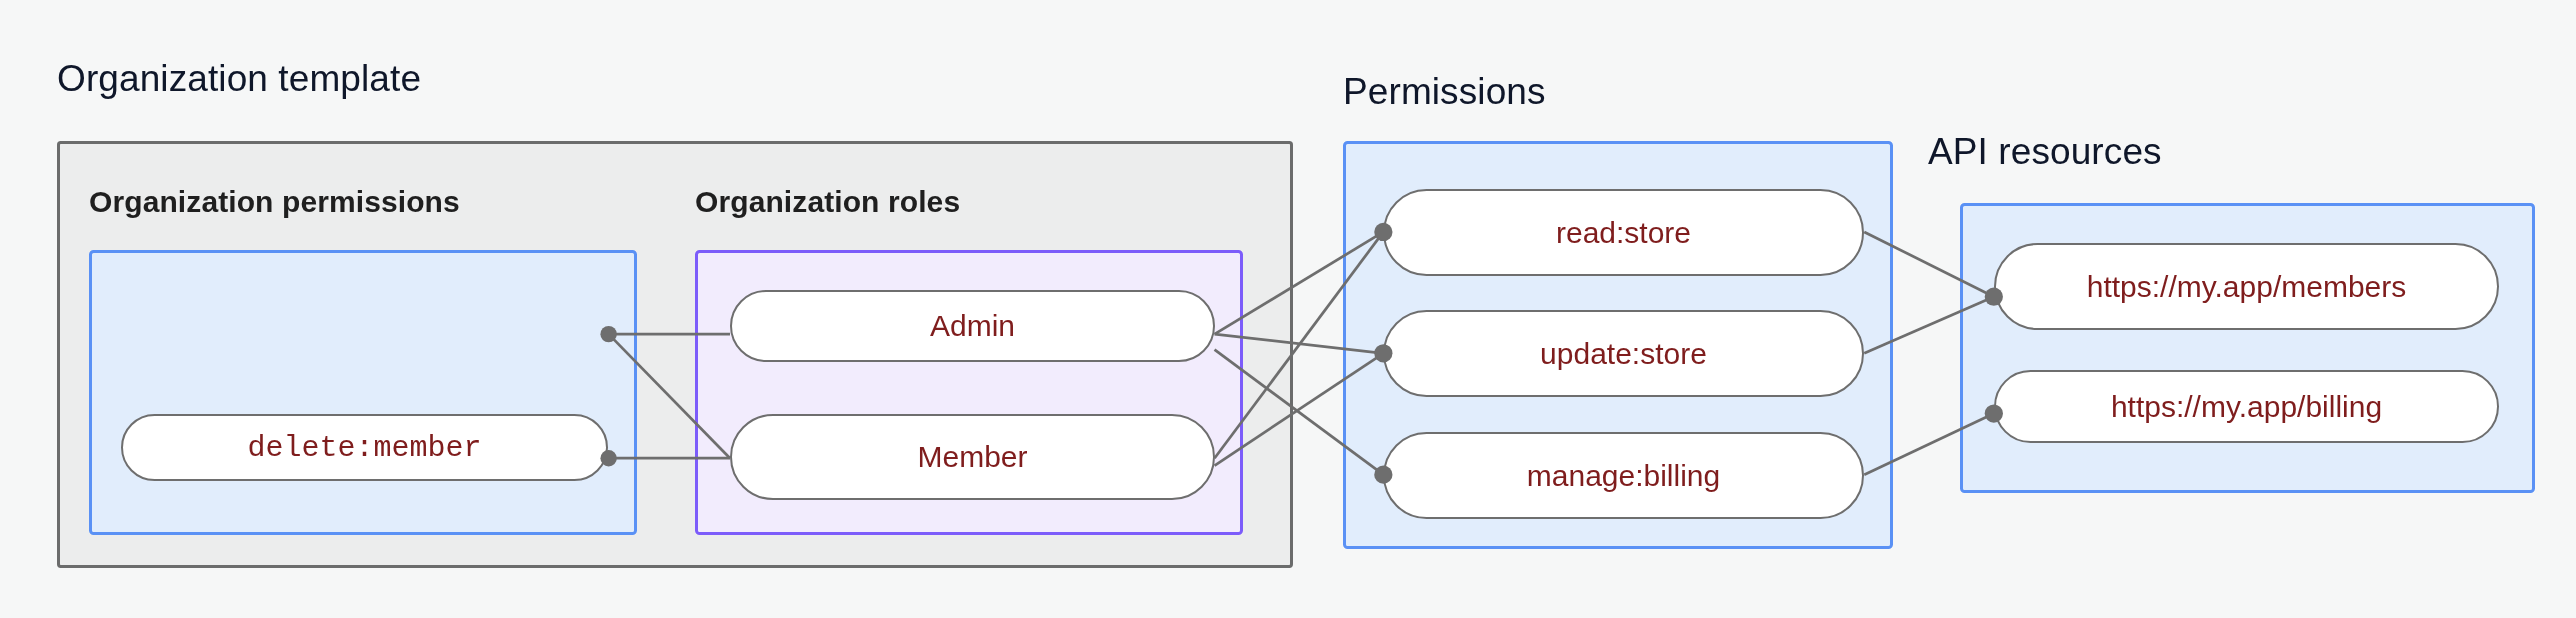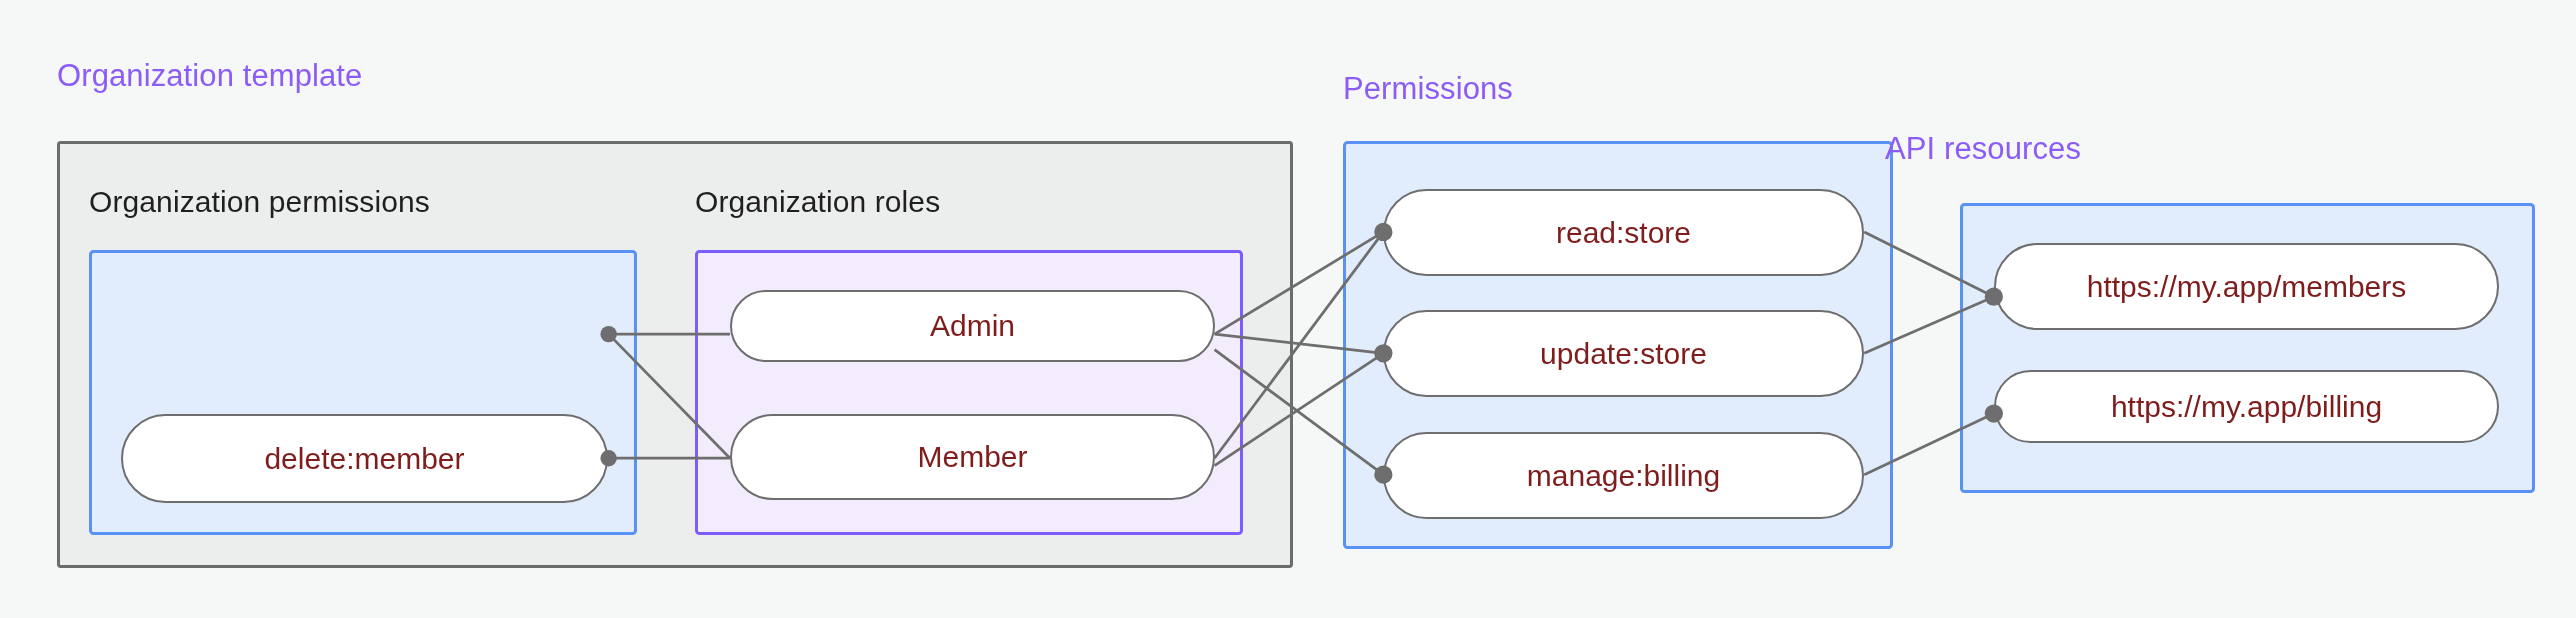--- a/index.html
+++ b/index.html
@@ -30,28 +30,28 @@
     height: 619px;
     pointer-events: none;
     z-index: 5;
   }
   #edges line { stroke: #6e6e6e; stroke-width: 3; }
   #edges circle { fill: #6e6e6e; }
 
   
   .caption {
     position: absolute;
-    font-size: 31px;
+    font-size: 37px;
     line-height: 1;
     letter-spacing: 0.1px;
-    color: #8b5cf6;
+    color: #0f172a;
     white-space: nowrap;
     z-index: 2;
   }
-  .caption.inner { font-size: 30px; color: #1f1f1f; }
+  .caption.inner { font-size: 30px; color: #1f1f1f; font-weight: bold; }
 
   
   .box {
     position: absolute;
     box-sizing: border-box;
     z-index: 1;
   }
   .box-template {
     border: 3.7px solid #6b6c6c;
     background: #eceded;
@@ -124,41 +124,41 @@
 
   <div class="caption" style="left:57px; top:60px;">Organization template</div>
 
   <div class="box box-template" style="left:57px; top:141px; width:1236px; height:427px;"></div>
 
   <div class="caption inner" style="left:89px; top:187px;">Organization permissions</div>
 
   <div class="box box-blue" style="left:89px; top:250px; width:548px; height:285px;"></div>
 
 
-  <div class="pill" style="left:121px; top:414px; width:487px; height:89px;">delete:member</div>
+  <div class="pill" style="left:121px; top:414px; width:487px; height:67px;font-family:Liberation Mono, monospace;">delete:member</div>
 
   <div class="caption inner" style="left:695px; top:187px;">Organization roles</div>
 
   <div class="box box-purple" style="left:695px; top:250px; width:548px; height:285px;"></div>
 
   <div class="pill" style="left:730px; top:290px; width:485px; height:72px;">Admin</div>
 
   <div class="pill" style="left:730px; top:414px; width:485px; height:86px;">Member</div>
 
   <div class="caption" style="left:1343px; top:73px;">Permissions</div>
 
   <div class="box box-blue" style="left:1343px; top:141px; width:550px; height:408px;"></div>
 
   <div class="pill" style="left:1383px; top:189px; width:481px; height:87px;">read:store</div>
 
   <div class="pill" style="left:1383px; top:432px; width:481px; height:87px;">manage:billing</div>
 
   <div class="pill" style="left:1383px; top:310px; width:481px; height:87px;">update:store</div>
 
-  <div class="caption" style="left:1885px; top:133px;">API resources</div>
+  <div class="caption" style="left:1928px; top:133px;">API resources</div>
 
   <div class="box box-blue" style="left:1960px; top:203px; width:575px; height:290px;"></div>
 
   <div class="pill" style="left:1994px; top:243px; width:505px; height:87px;">https://my.app/members</div>
 
   <div class="pill" style="left:1994px; top:370px; width:505px; height:73px;">https://my.app/billing</div>
 
 </div>
 
 

